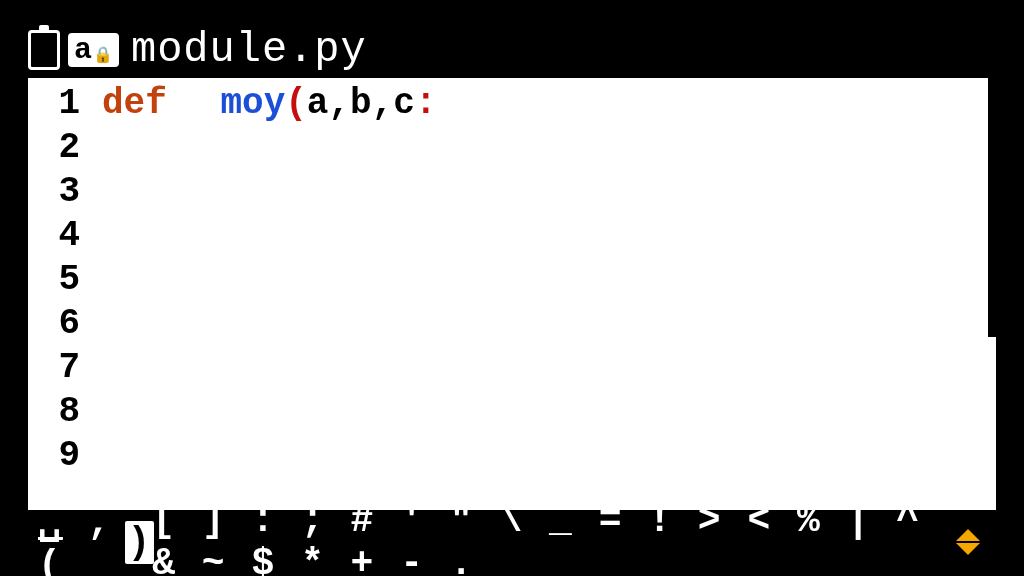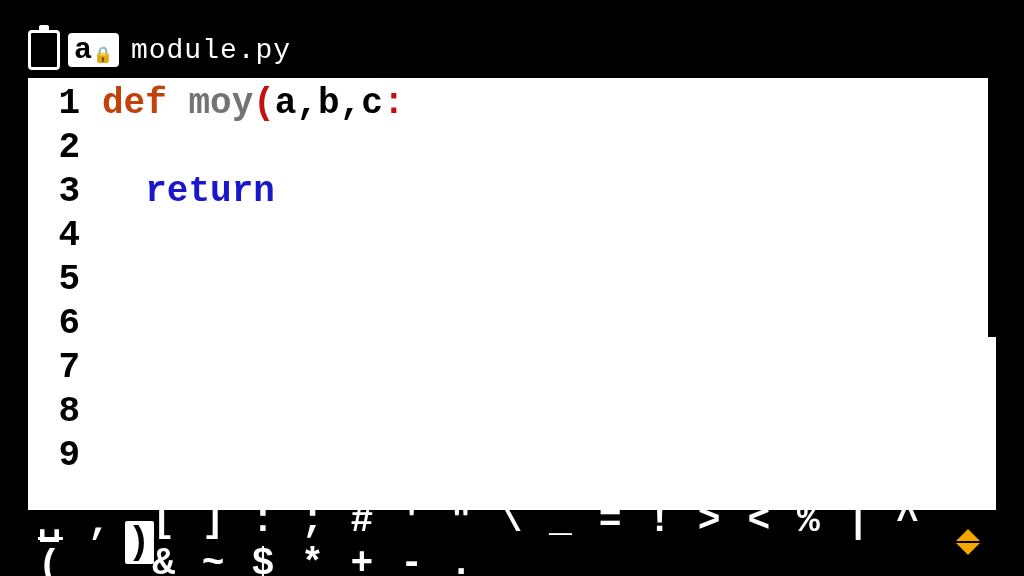--- a/index.html
+++ b/index.html
@@ -58,21 +58,21 @@
     }
     .alpha-badge .lock {
       font-size: 16px;
       position: relative;
       top: 6px;
       margin-left: 1px;
     }
     .title-text {
       margin-left: 8px;
       color: #fff;
-      font-size: 28px;
+      font-size: 42px;
       letter-spacing: 1px;
     }
     .editor {
       position: absolute;
       left: 28px;
       right: 28px;
       top: 78px;
       bottom: 66px;
       background: #fff;
       display: flex;
@@ -96,21 +96,21 @@
       height: 44px;
       line-height: 44px;
       font-size: 36px;
       font-weight: bold;
       white-space: pre;
       color: #000;
     }
     .ln { color: #000; }
     .kw-def { color: #c2410c; }
     .kw-return { color: #1a16c9; }
-    .func { color: #737373; }
+    .func { color: #1d4ed8; margin-left: 32px; }
     .paren { color: #c40f0f; }
     .colon { color: #c40f0f; font-weight: bold; }
     .scrollbar {
       position: absolute;
       right: 0;
       top: 0;
       width: 8px;
       height: 60%;
       background: #000;
     }
@@ -174,21 +174,21 @@
       <div class="line ln">4</div>
       <div class="line ln">5</div>
       <div class="line ln">6</div>
       <div class="line ln">7</div>
       <div class="line ln">8</div>
       <div class="line ln">9</div>
     </div>
     <div class="code">
       <div class="line"><span class="kw-def">def </span><span class="func">moy</span><span class="paren">(</span><span>a,b,c</span><span class="colon">:</span></div>
       <div class="line"></div>
-      <div class="line"><span>  </span><span class="kw-return">return</span></div>
+      <div class="line"><span>  </span></div>
       <div class="line"></div>
       <div class="line"></div>
       <div class="line"></div>
       <div class="line"></div>
       <div class="line"></div>
       <div class="line"></div>
       <div class="scrollbar"></div>
     </div>
   </div>
 

